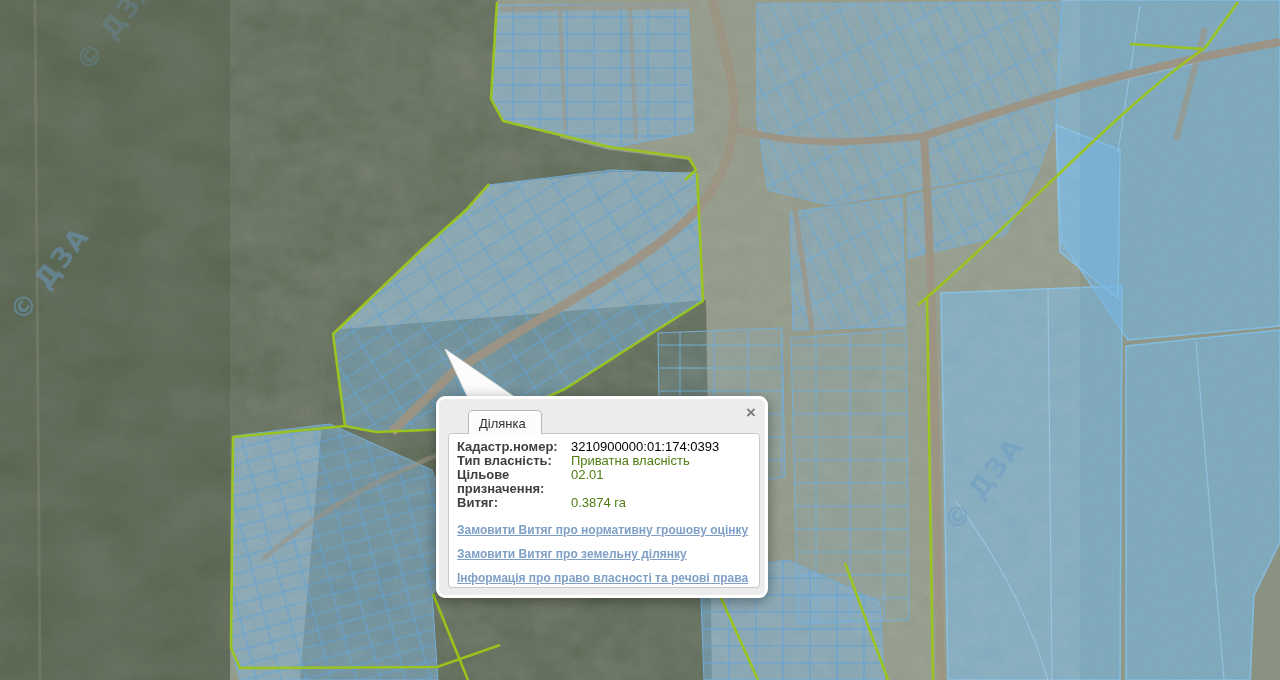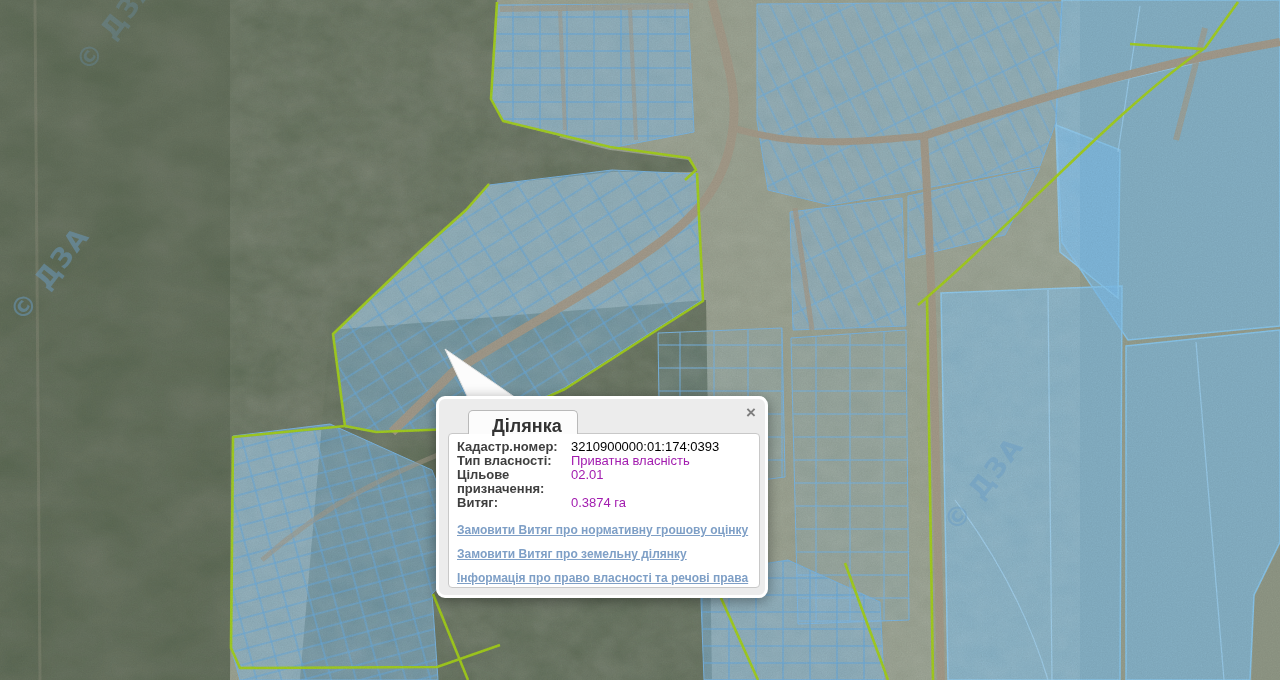--- a/index.html
+++ b/index.html
@@ -30,31 +30,31 @@
   .popup .close{
     position:absolute;right:7px;top:3px;
     background:none;border:none;padding:2px;cursor:pointer;
     font-size:17px;font-weight:bold;color:#7d7d7d;line-height:1;
     font-family:"Liberation Sans",sans-serif;
   }
   .popup .tab{
     position:absolute;left:29px;top:11px;height:24px;z-index:2;
     background:#fcfcfc;border:1px solid #b9b9b9;border-bottom:none;
     border-radius:5px 5px 0 0;
-    padding:5px 15px 0 23px;box-sizing:border-box;
-    font-size:18px;font-weight:bold;color:#333;cursor:pointer;
+    padding:5px 15px 0 10px;box-sizing:border-box;
+    font-size:13px;font-weight:normal;color:#333;cursor:pointer;
   }
   .popup .panel{
     position:absolute;left:9px;top:34px;width:312px;height:155px;
     background:#ffffff;border:1px solid #c8c8c8;border-radius:4px;
     box-sizing:border-box;padding:6px 8px;z-index:1;
   }
   .frow{display:flex;font-size:13px;line-height:14px;}
   .frow .flabel{width:114px;flex:0 0 114px;font-weight:bold;color:#3f3f3f;}
-  .frow .fvalue{color:#a21caf;}
+  .frow .fvalue{color:#4d7c0f;}
   .frow.cad .fvalue{font-weight:normal;color:#000;}
   .plinks{margin-top:13px;}
   .plinks a{
     display:block;margin-bottom:10px;
     font-size:12px;font-weight:bold;color:#7e9fc6;
     text-decoration:underline;cursor:pointer;
   }
 </style>
 </head>
 <body>
@@ -182,21 +182,21 @@
 
     <div class="tab">Ділянка</div>
 
     <div class="panel">
 
       <div class="frow cad">
         <span class="flabel">Кадастр.номер:</span>
         <span class="fvalue">3210900000:01:174:0393</span>
       </div>
       <div class="frow">
-        <span class="flabel">Тип власності:</span>
+        <span class="flabel">Тип власність:</span>
         <span class="fvalue">Приватна власність</span>
       </div>
       <div class="frow">
         <span class="flabel">Цільове призначення:</span>
         <span class="fvalue">02.01</span>
       </div>
       <div class="frow">
         <span class="flabel">Витяг:</span>
         <span class="fvalue">0.3874 га</span>
       </div>

